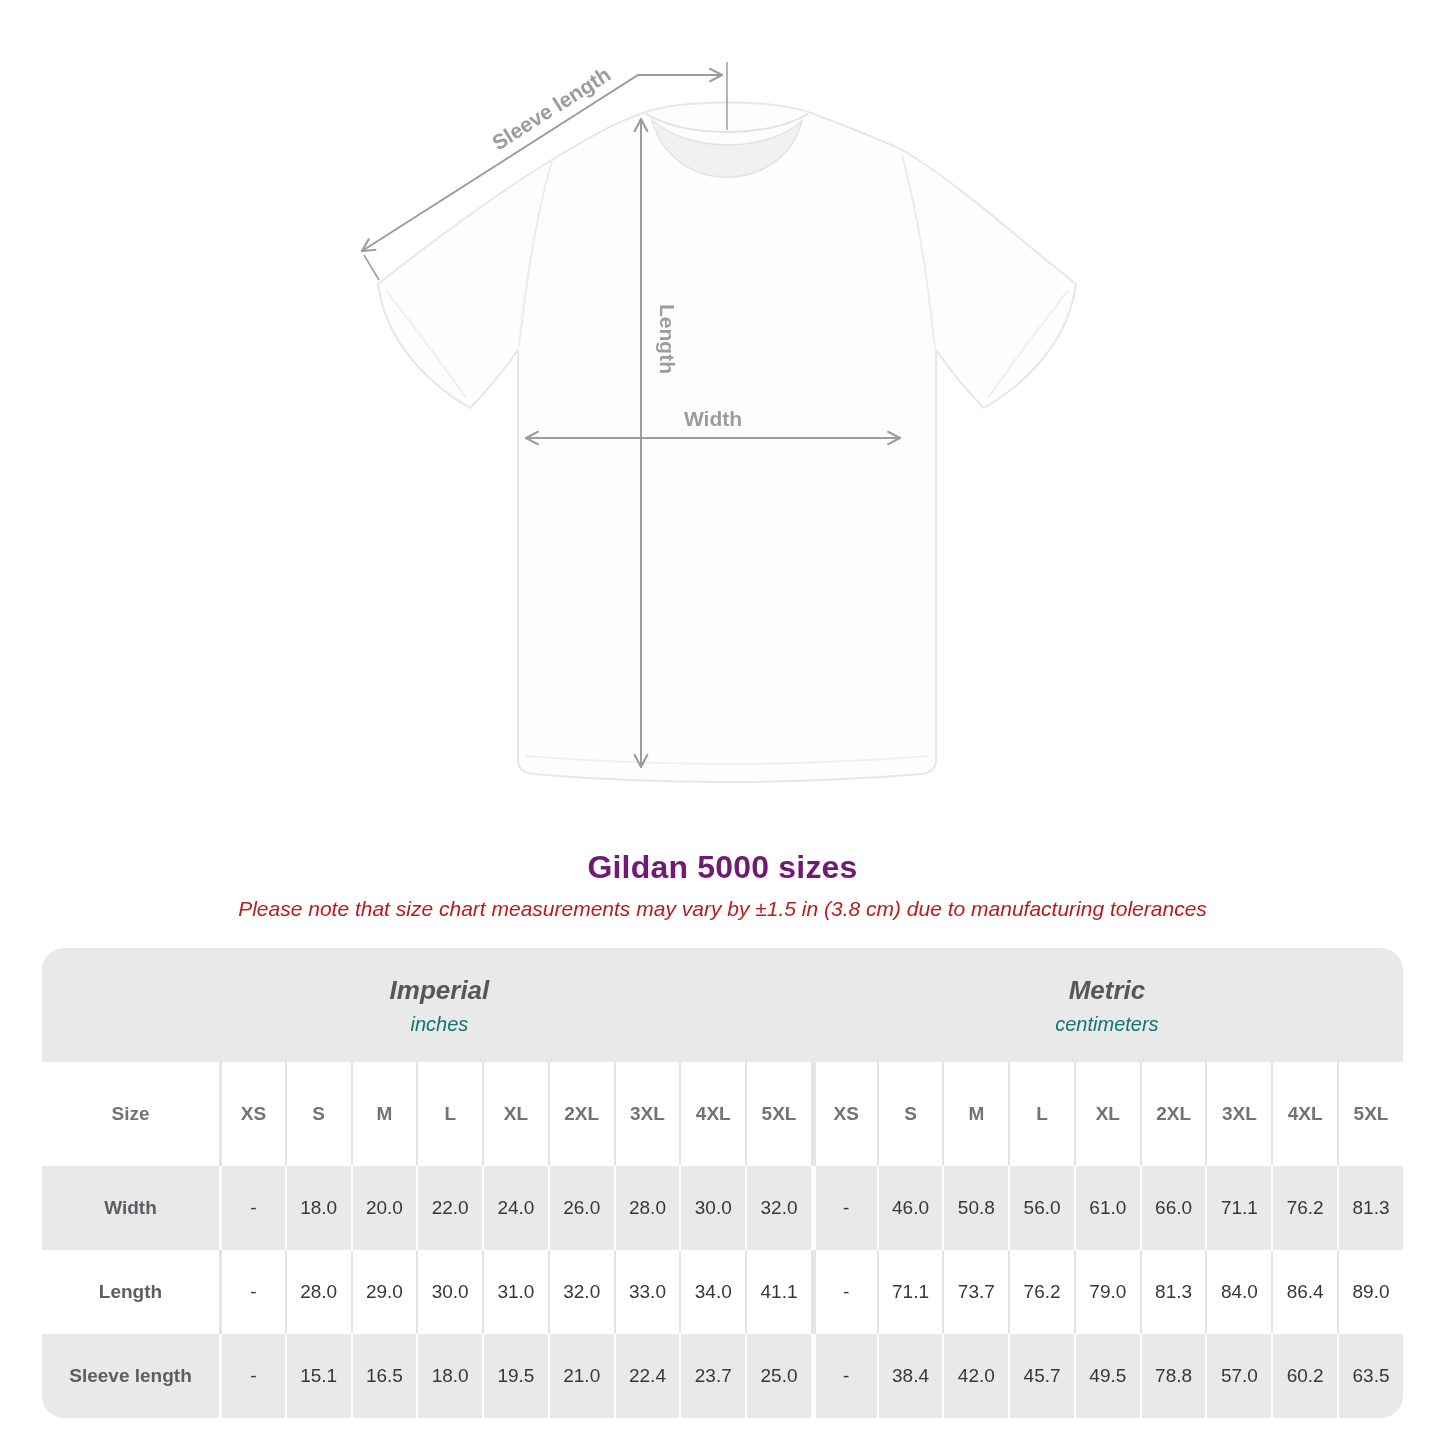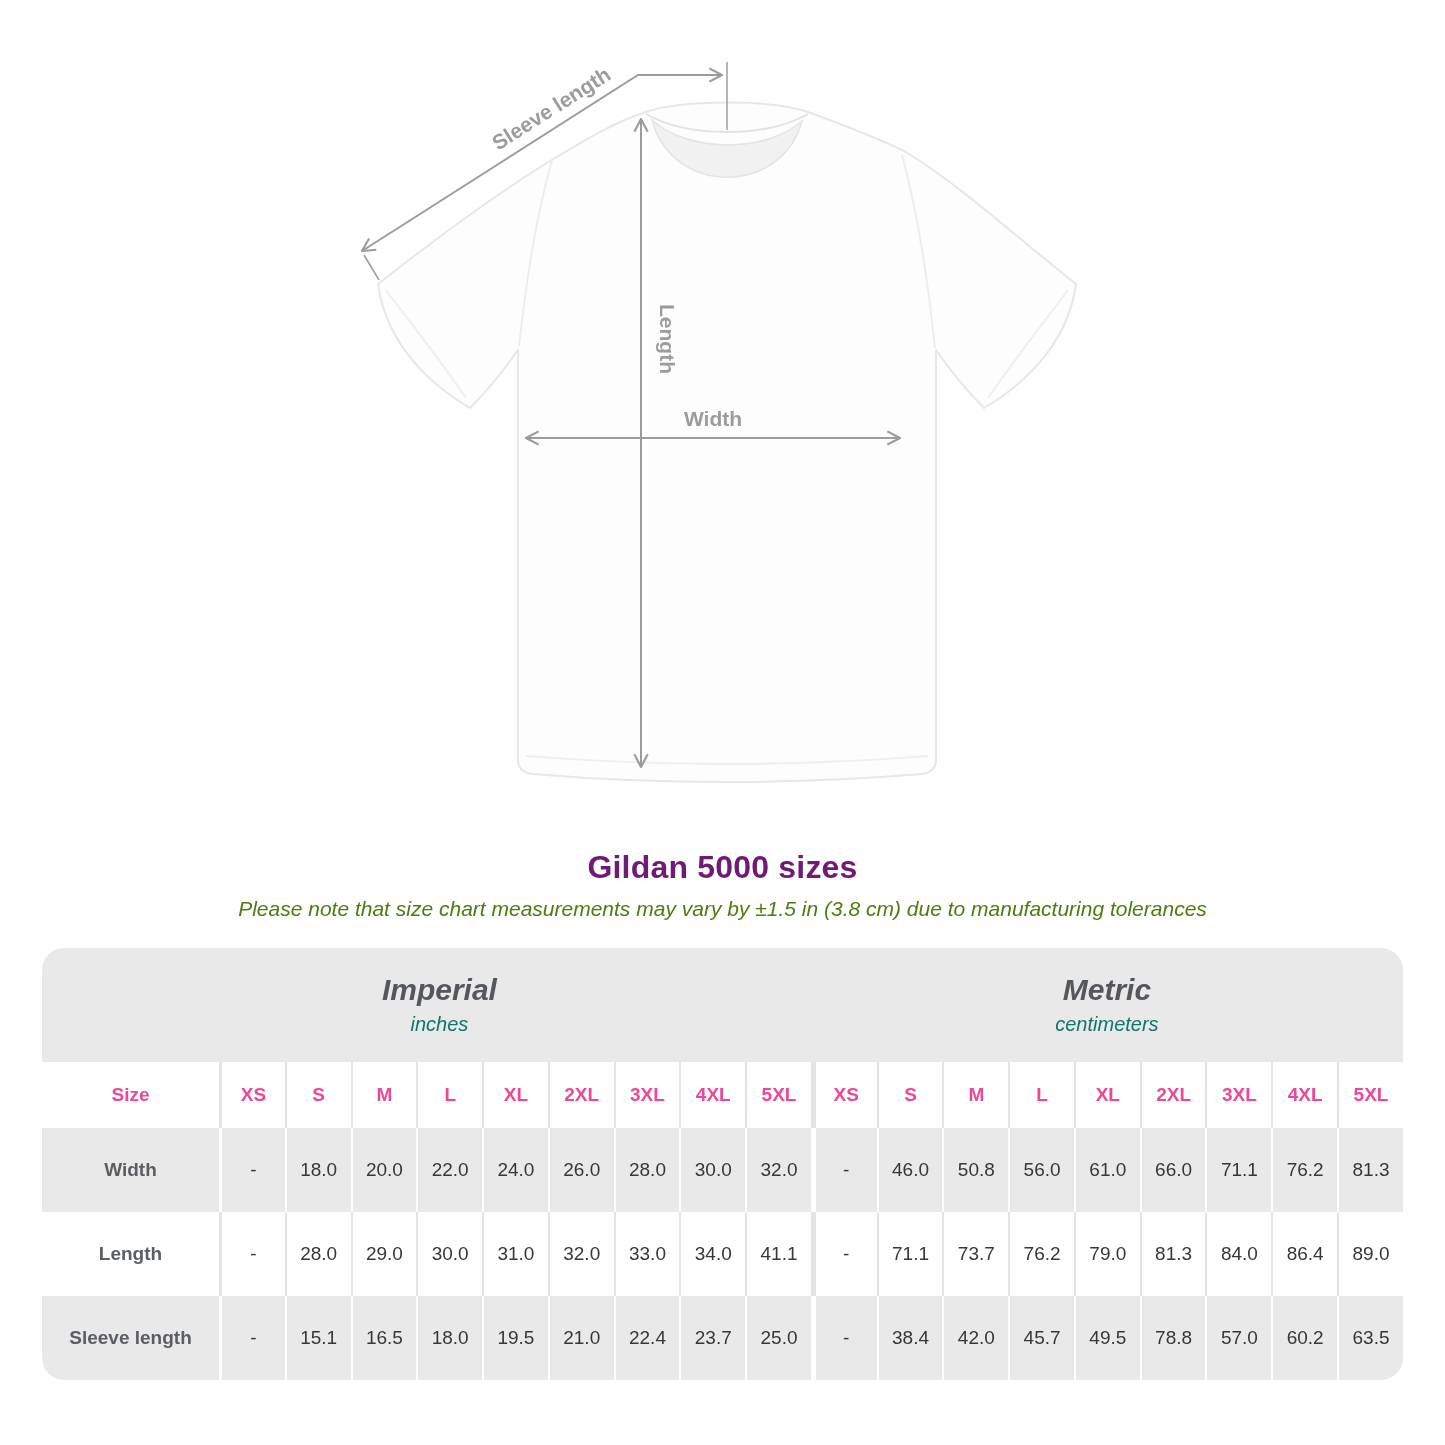--- a/index.html
+++ b/index.html
@@ -7,43 +7,43 @@
     position:relative;width:1445px;height:1445px;background:#ffffff;overflow:hidden;
     font-family:"Liberation Sans", sans-serif;
   }
   .shirt-svg{position:absolute;top:0;left:0;display:block;}
   .page-title{
     position:absolute;top:849px;left:0;width:100%;text-align:center;
     font-size:32px;font-weight:bold;color:#701a75;letter-spacing:0.2px;
   }
   .page-subtitle{
     position:absolute;top:897px;left:0;width:100%;text-align:center;
-    font-size:21px;font-style:italic;color:#4d7c0f;
+    font-size:21px;font-style:italic;color:#b91c1c;
   }
   .table-wrap{
     position:absolute;top:948px;left:42px;width:1361px;
     border-radius:22px;overflow:hidden;background:#ffffff;
   }
   table.size-table{
     width:100%;border-collapse:separate;border-spacing:0;table-layout:fixed;
   }
   .size-table th,.size-table td{
     padding:0;text-align:center;vertical-align:middle;
     border-left:2px solid transparent;box-sizing:border-box;
   }
   
   tr.band-row th{
     background:#e9e9e9;height:114px;border-left:none;
   }
   tr.band-row th.imperial-th{padding-left:26px;}
-  .sec-label{font-size:30px;font-weight:bold;font-style:italic;color:#54585c;line-height:30px;}
+  .sec-label{font-size:26px;font-weight:bold;font-style:italic;color:#54585c;line-height:30px;}
   .sec-sub{font-size:20px;font-style:italic;color:#0f766e;line-height:24px;margin-top:7px;font-weight:normal;}
   
   tr.size-row th{
-    background:#ffffff;height:66px;font-size:19px;font-weight:bold;color:#ec4899;
+    background:#ffffff;height:104px;font-size:19px;font-weight:bold;color:#737373;
     border-left-color:#e4e4e4;
   }
   
   tr.gray-row th,tr.gray-row td{background:#e9e9e9;height:84px;border-left-color:#ffffff;}
   tr.white-row th,tr.white-row td{background:#ffffff;height:84px;border-left-color:#e4e4e4;}
   .size-table td{font-size:19px;color:#353739;}
   .size-table tbody th{font-size:19px;font-weight:bold;color:#5b5f63;}
   .label-col{border-left:none !important;}
   .first-data-col{border-left-width:3px !important;}
   .section-start{border-left-width:5px !important;}

